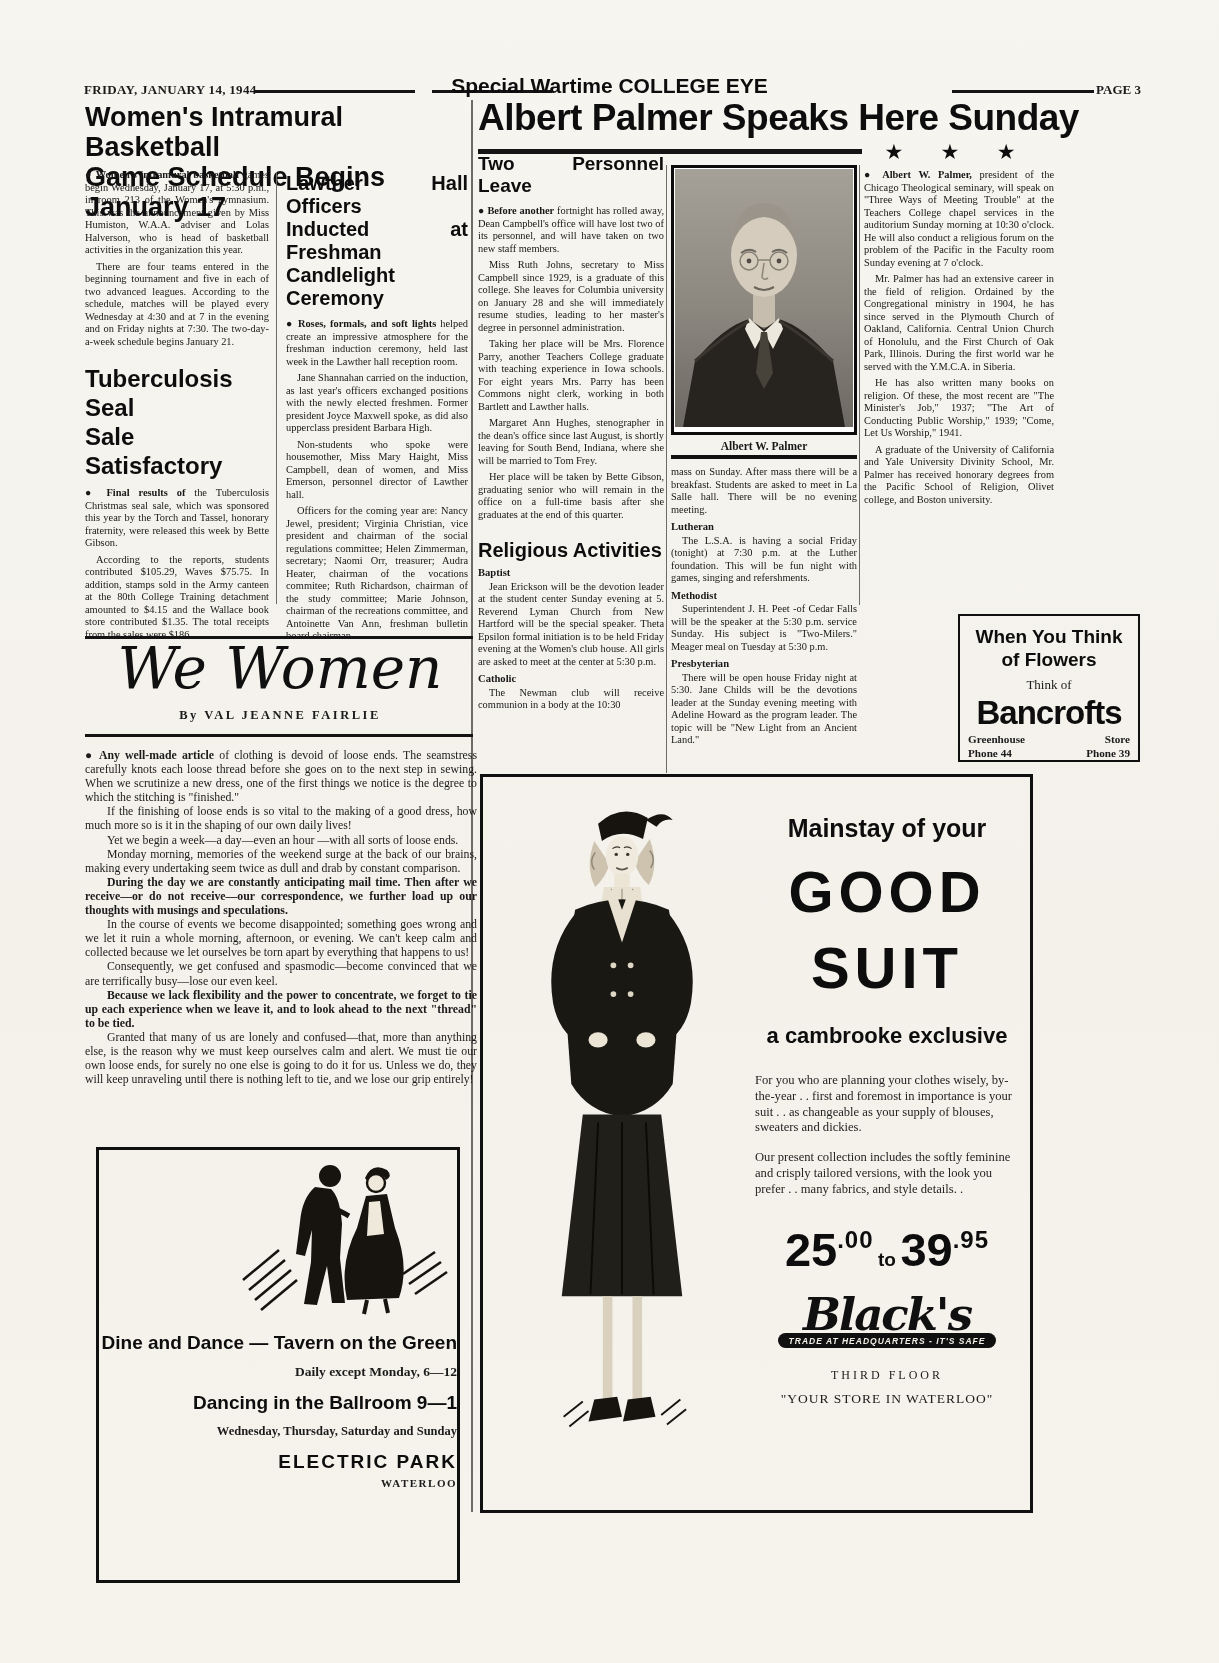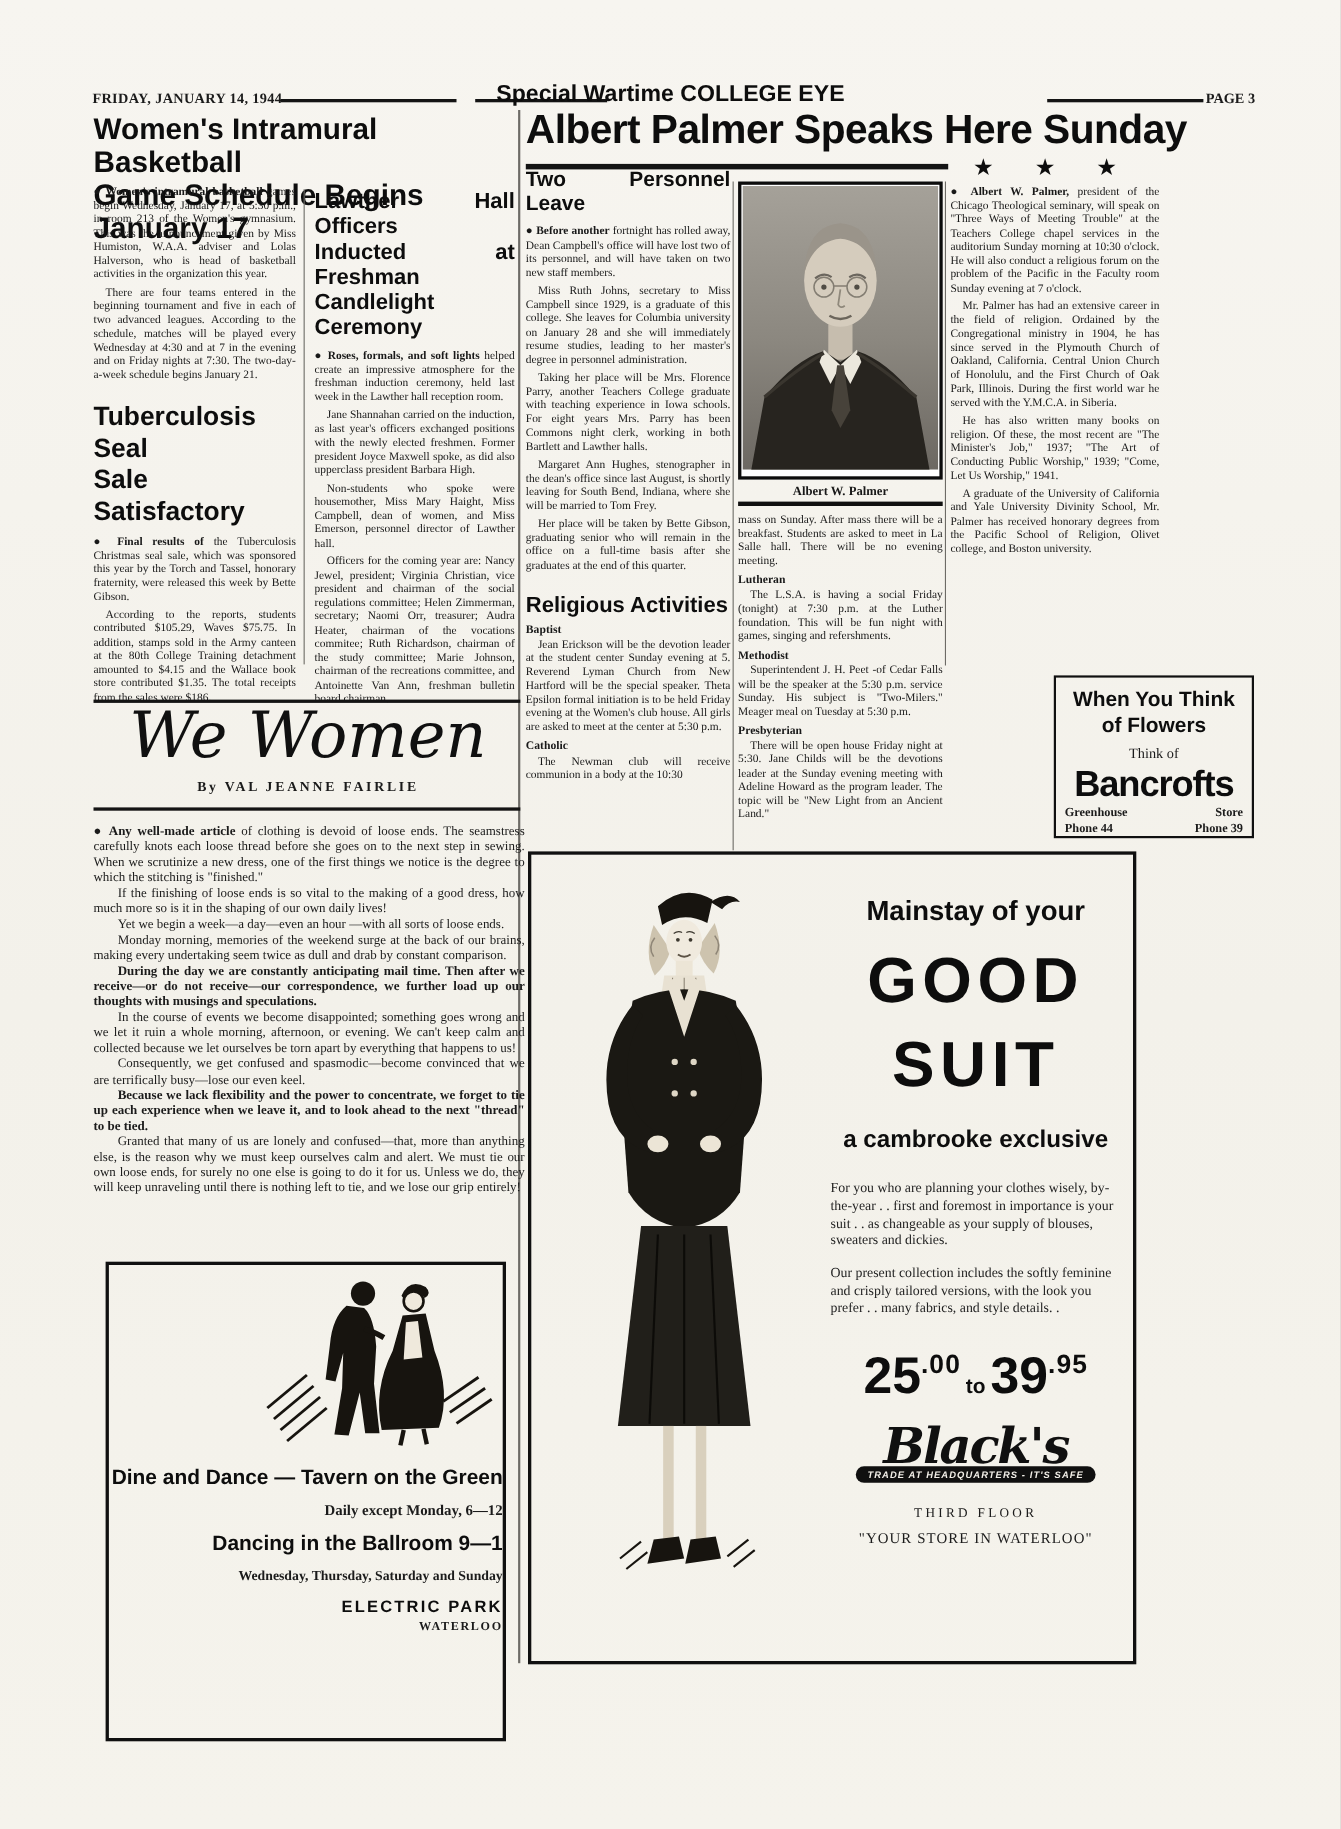--- a/index.html
+++ b/index.html
@@ -53,21 +53,21 @@
   .b-line3 { font-size:13px; margin-top:5px; }
   .b-name { font-size:33px; line-height:36px; letter-spacing:-1px; margin-top:2px; }
   .b-grid { display:flex; justify-content:space-between; padding:0 8px; font-weight:700; font-size:11.2px; margin-top:2px;gap:40px; }
 
   
   .tavern { left:96px; top:1147px; width:364px; height:436px; border:3px solid #101010; text-align:right; box-sizing:border-box; }
   .t-line1 { font-size:19px; margin-top:12px; white-space:nowrap; }
   .t-line2 { font-weight:700; font-size:13.5px; margin-top:10px; }
   .t-line3 { font-size:19px; margin-top:12px; }
   .t-line4 { font-weight:700; font-size:12.5px; margin-top:10px; }
-  .t-name { font-size:15px; letter-spacing:2px; margin-top:12px; }
+  .t-name { font-size:19px; letter-spacing:2px; margin-top:12px; }
   .t-city { font-weight:700; font-size:11px; letter-spacing:1.5px; margin-top:4px; }
 
   
   .suitad { left:480px; top:774px; width:553px; height:739px; border:3px solid #101010; box-sizing:border-box; }
   .s-text { position:absolute; left:272px; top:32px; width:264px; text-align:center; }
   .s-head { font-size:25px; line-height:38px; }
   .s-big { font-size:58px; line-height:62px; letter-spacing:5px; margin-top:14px; }
   .s-sub { font-size:22px; margin-top:24px; white-space:nowrap; }
   .s-body { text-align:left; font-size:12.6px; line-height:15.8px; margin-top:24px; color:#242424; }
   .s-body2 { text-align:left; font-size:12.6px; line-height:15.8px; margin-top:14px; color:#242424; }

